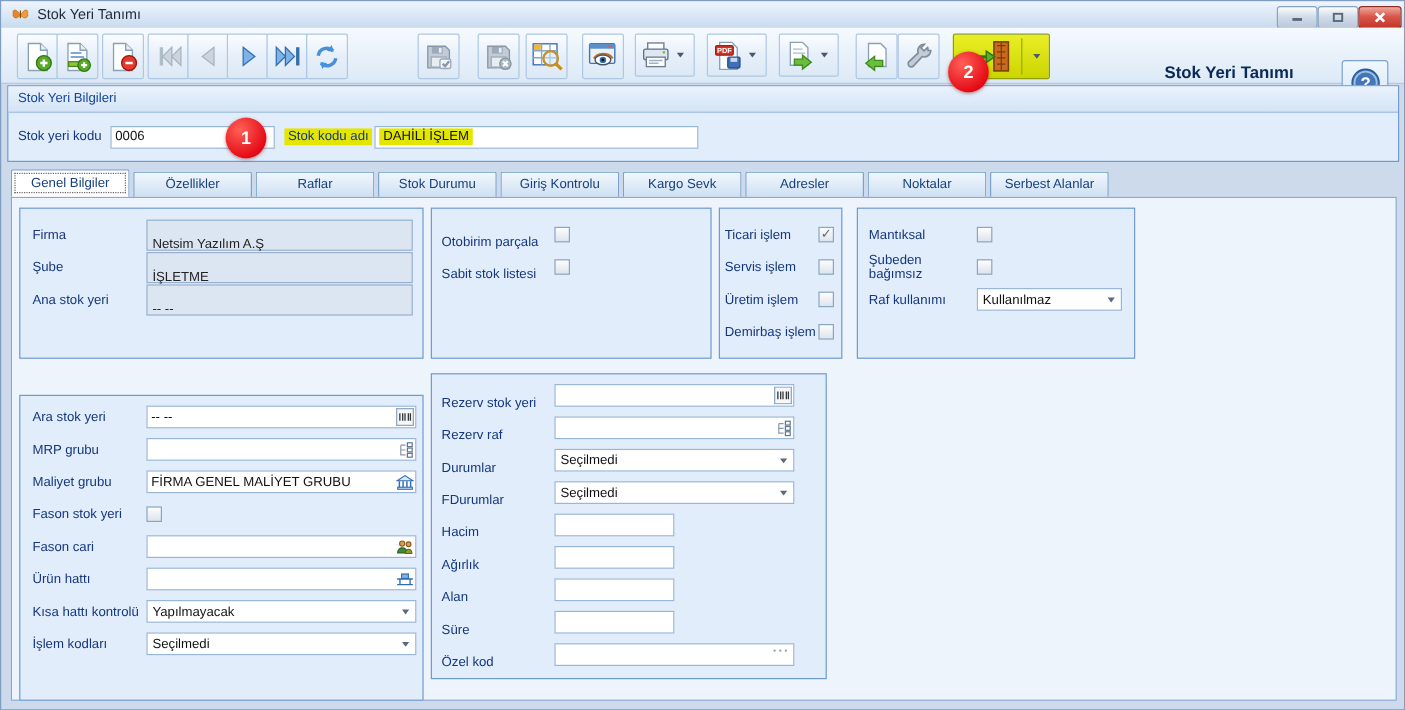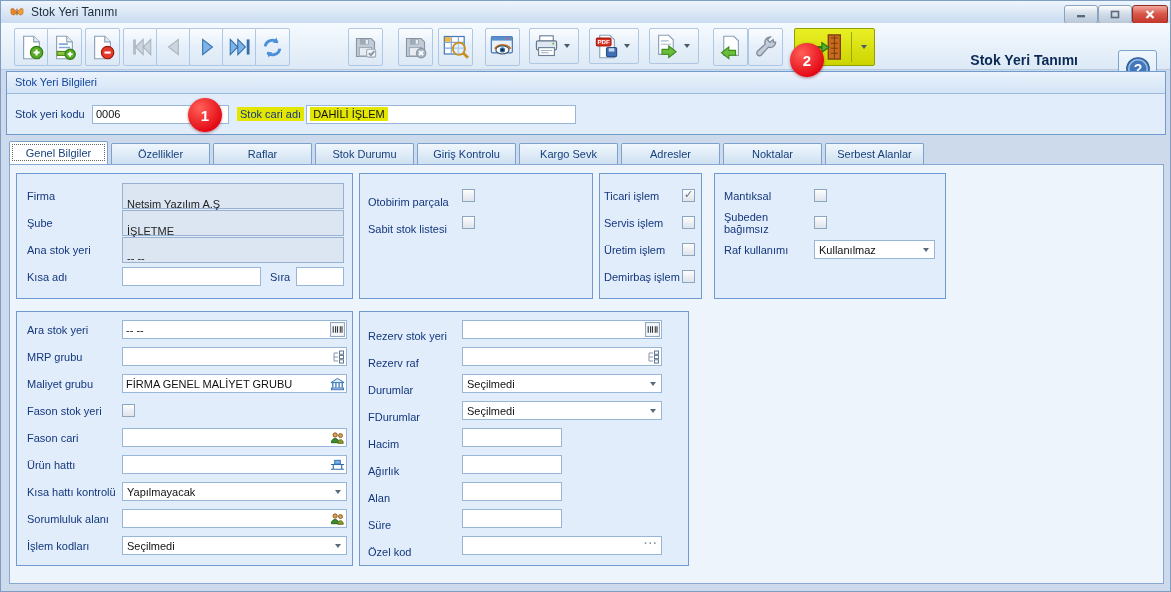--- a/index.html
+++ b/index.html
@@ -313,21 +313,21 @@
   </div>
 
   <div class="ann" style="left:187px;top:97px">1</div>
   <div class="ann" style="left:789px;top:42px">2</div>
 
   <div class="hdr-group">
     <div class="hdr-title">Stok Yeri Bilgileri</div>
     <div class="hdr-body">
       <span class="lbl" style="width:77px">Stok yeri kodu</span>
       <input class="textbox" style="width: 137px;" value="0006">
-      <span class="lbl hl" style="margin-left:8px">Stok cari adı</span>
+      <span class="lbl hl" style="margin-left:8px">Stok kodu adı</span>
       <div class="textbox" style="width:270px;margin-left:2px">
           <span class="hl">DAHİLİ İŞLEM</span>
         </div>
     </div>
   </div>
 
   <div class="tabstrip">
     <div class="tab active"><span>Genel Bilgiler</span></div>
     <div class="tab"><span>Özellikler</span></div>
     <div class="tab"><span>Raflar</span></div>
@@ -346,26 +346,20 @@
       <div class="ro-field w222">Netsim Yazılım A.Ş</div>
       </div>
     <div class="row">
         <span class="lbl">Şube</span>
       <div class="ro-field w222">İŞLETME</div>
       </div>
     <div class="row">
         <span class="lbl">Ana stok yeri</span>
       <div class="ro-field w222">-- --</div>
       </div>
-    <div class="row">
-        <span class="lbl">Kısa adı</span>
-      <input class="textbox w139" value="" style="">
-      <span class="lbl" style="width:auto;margin-left:9px">Sıra</span>
-      <input class="textbox w48" style="margin-left: 6px;" value="">
-      </div>
   </div>
 
   <div class="group g-mid" style="left:358px;top:172px;width:234px;height:126px;padding-top:8px">
     <div class="row">
         <span class="lbl">Otobirim parçala</span>
       <span class="checkbox"></span>
       </div>
     <div class="row">
         <span class="lbl">Sabit stok listesi</span>
       <span class="checkbox"></span>
@@ -402,21 +396,21 @@
       </div>
     <div class="row">
         <span class="lbl">Raf kullanımı</span>
       <div class="dropdown w121">
           <span class="dd-text">Kullanılmaz</span>
           <span class="dd-arrow"></span>
         </div>
       </div>
   </div>
 
-  <div class="group g-left" style="left:15px;top:310px;width:337px;height:255px;padding-top:4px">
+  <div class="group g-left" style="left:15px;top:328px;width:337px;height:255px;padding-top:4px">
     <div class="row">
         <span class="lbl">Ara stok yeri</span>
       <div class="field-wrap w225">
           <div class="textbox">
             <span>-- --</span>
           </div>
         <span class="field-icon">
             <svg viewBox="0 0 14 14" width="15" height="15">
               <rect x=".5" y=".5" width="13" height="13" fill="#f4f8fb" stroke="#93a9c0"></rect>
               <path d="M3 4v6M5.2 4v6M7 4v6M9.6 4v6M11.2 4v6" stroke="#333"></path>
@@ -484,34 +478,20 @@
         </div>
       </div>
     <div class="row">
         <span class="lbl">Kısa hattı kontrolü</span>
       <div class="dropdown w225">
           <span class="dd-text">Yapılmayacak</span>
           <span class="dd-arrow"></span>
         </div>
       </div>
     <div class="row">
-        <span class="lbl">Sorumluluk alanı</span>
-      <div class="field-wrap w225">
-          <input class="textbox" value="" style="">
-        <span class="field-icon">
-            <svg viewBox="0 0 16 14" width="15" height="14">
-              <circle cx="5.5" cy="3.8" r="2.3" fill="#d9a05a" stroke="#8a5a20"></circle>
-              <path d="M1.5 12c0-3 2-4.4 4-4.4s4 1.4 4 4.4z" fill="#3e8a2e" stroke="#21611c"></path>
-              <circle cx="11.2" cy="4.4" r="2.1" fill="#d9a05a" stroke="#8a5a20"></circle>
-              <path d="M8.3 12.6c0-2.7 1.5-3.8 2.9-3.8s2.9 1.1 2.9 3.8z" fill="#8a9c2e" stroke="#5a6a14"></path>
-            </svg>
-          </span>
-        </div>
-      </div>
-    <div class="row">
         <span class="lbl">İşlem kodları</span>
       <div class="dropdown w225">
           <span class="dd-text">Seçilmedi</span>
           <span class="dd-arrow"></span>
         </div>
       </div>
   </div>
 
   <div class="group g-mid" style="left:358px;top:310px;width:330px;height:255px;padding-top:4px">
     <div class="row">

